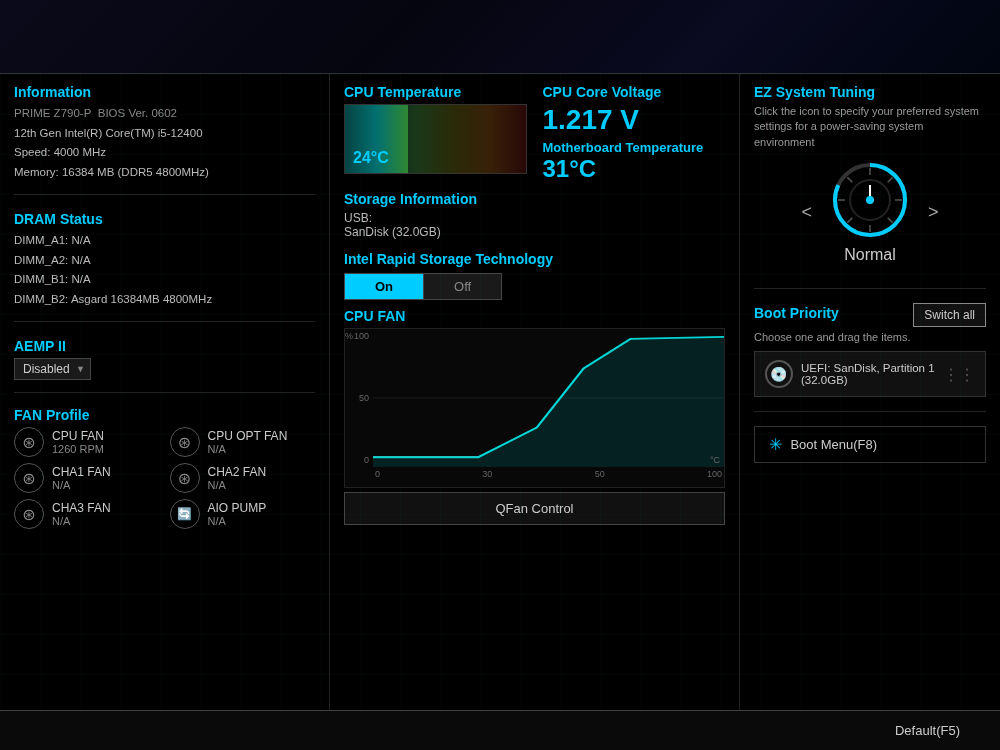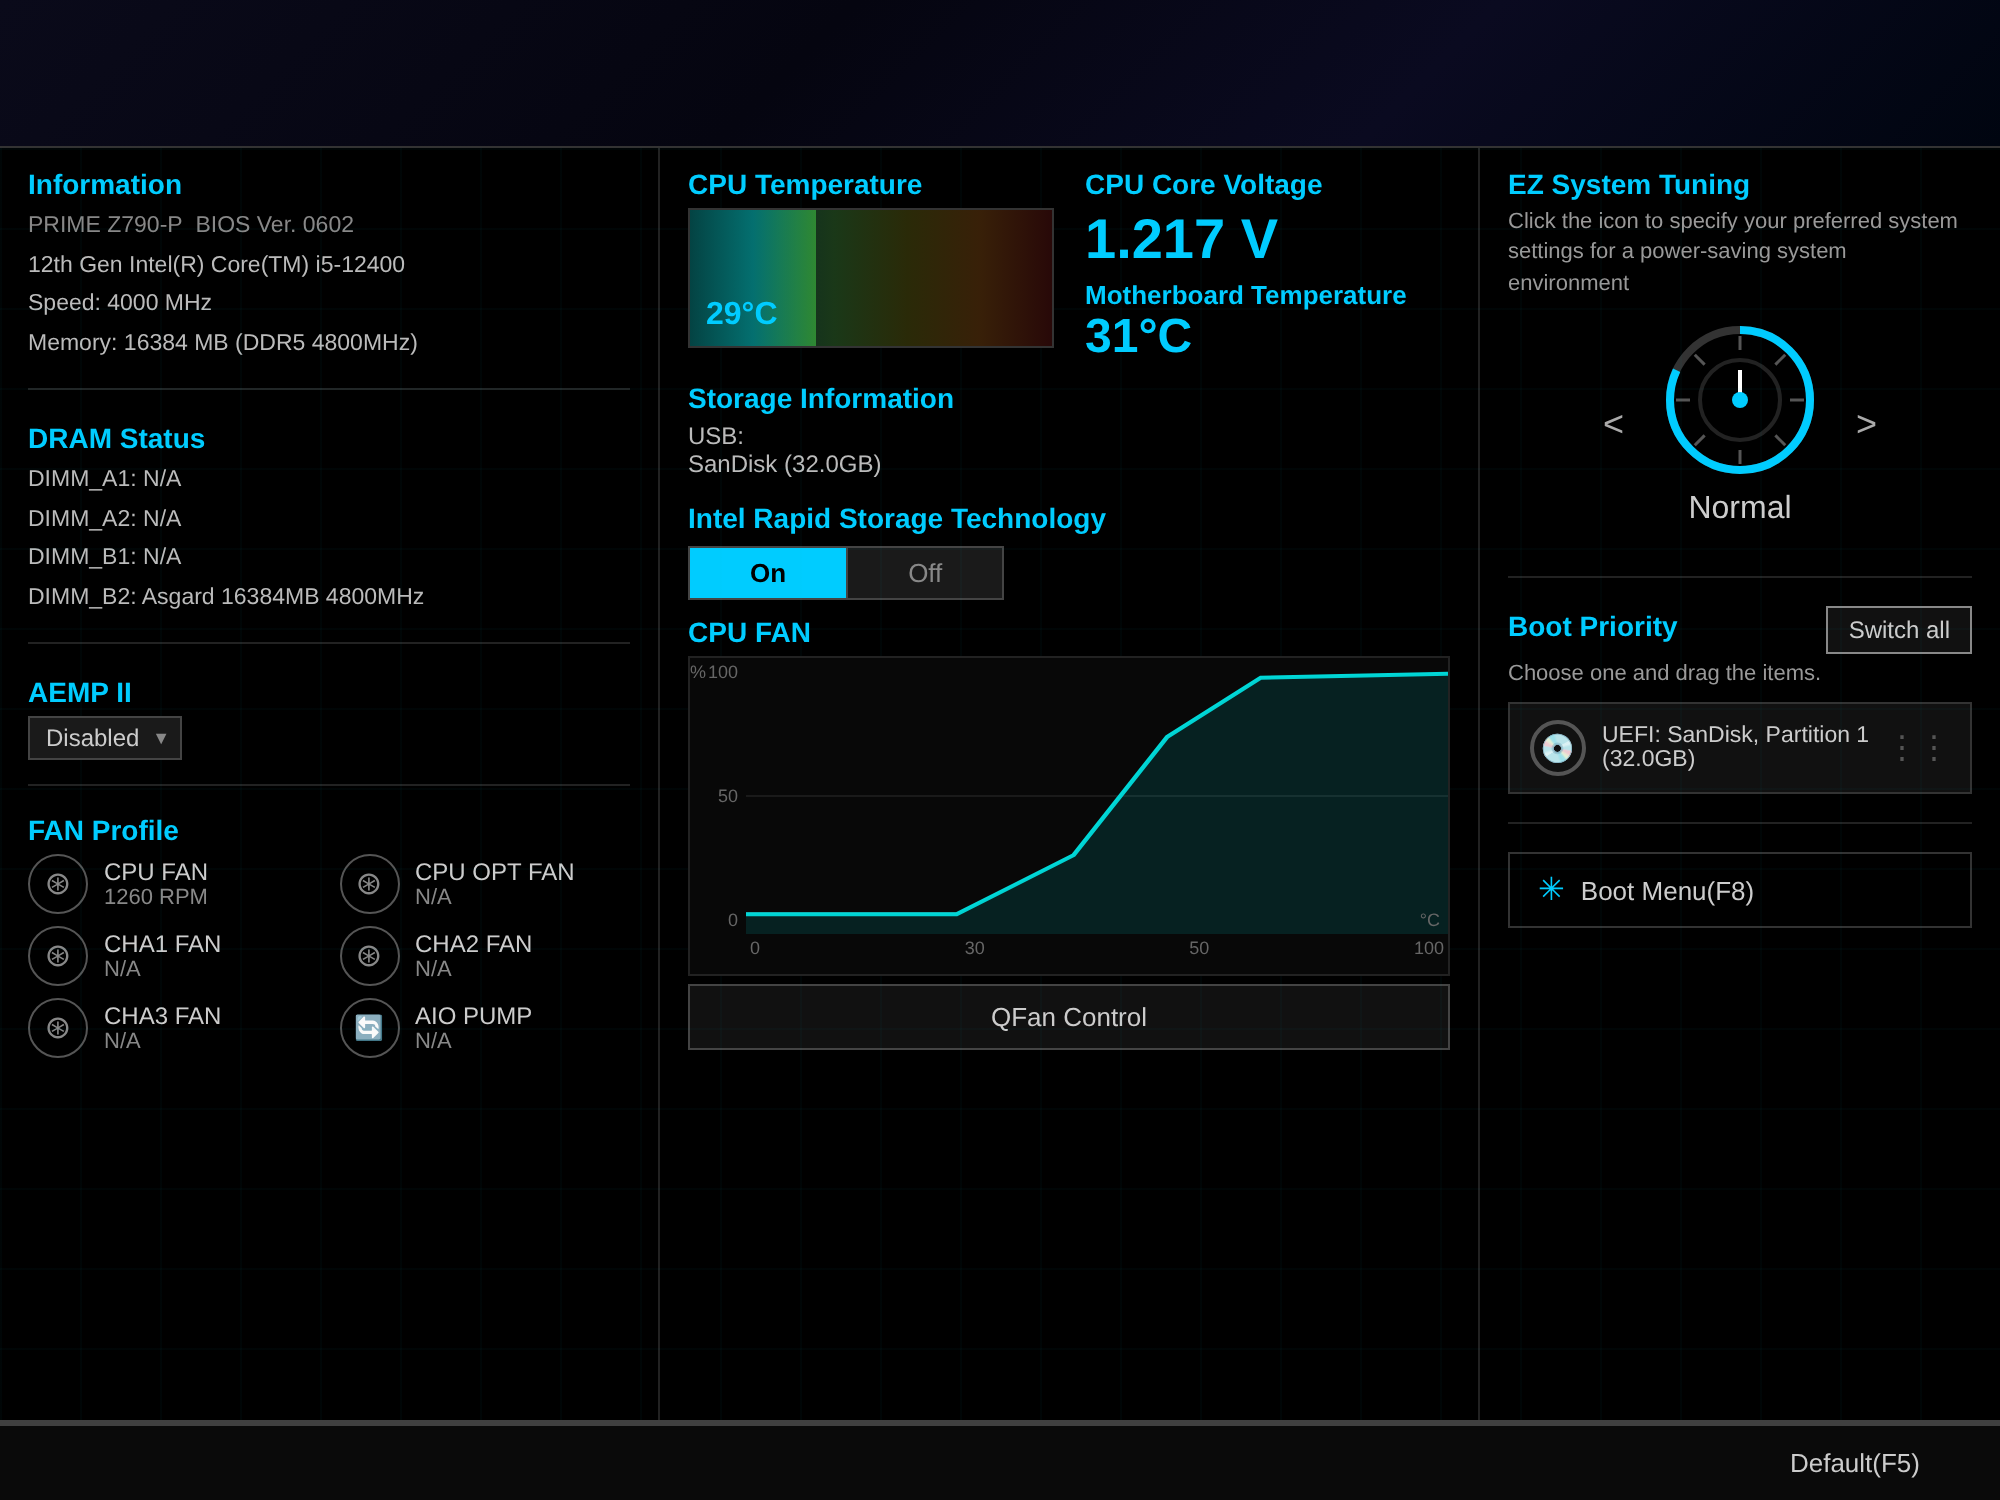--- a/index.html
+++ b/index.html
@@ -393,21 +393,21 @@
       width: 100%;
     }
     .snowflake { color: #0cf; font-size: 16px; }
 
     
     .footer {
       position: relative;
       z-index: 10;
       height: 40px;
       background: #0a0a0a;
-      border-top: 3px solid #404040;
+      border-top: 1px solid #404040;
       display: flex;
       align-items: center;
       justify-content: flex-end;
       padding: 0 20px;
       gap: 0;
     }
     .footer-btn {
       color: #ccc;
       font-size: 13px;
       padding: 0 20px;
@@ -569,21 +569,21 @@
   <div class="mid-panel">
 
     <div class="top-row">
 
       <div class="top-left">
         <div class="section-title">CPU Temperature</div>
         <div style="position:relative; height:70px; background:linear-gradient(90deg,#0a1818,#0a2828,#1a3818,#2a2a08,#382008,#280808); border:1px solid #333; overflow:hidden;">
 
           <div style="position:absolute;bottom:0;left:0;width:35%;height:100%;background:linear-gradient(90deg,#006060,#00a0a0,#40c040); opacity:0.6;"></div>
           <div style="position:absolute;bottom:6px;left:8px;">
-            <span style="color:#0cf;font-size:16px;font-weight:bold;">29°C</span>
+            <span style="color:#0cf;font-size:16px;font-weight:bold;">24°C</span>
           </div>
         </div>
       </div>
 
       <div class="top-right">
         <div class="section-title">CPU Core Voltage</div>
         <div class="voltage-value">1.217 V</div>
         <div class="mb-temp-label">Motherboard Temperature</div>
         <div class="mb-temp-value">31°C</div>
       </div>

